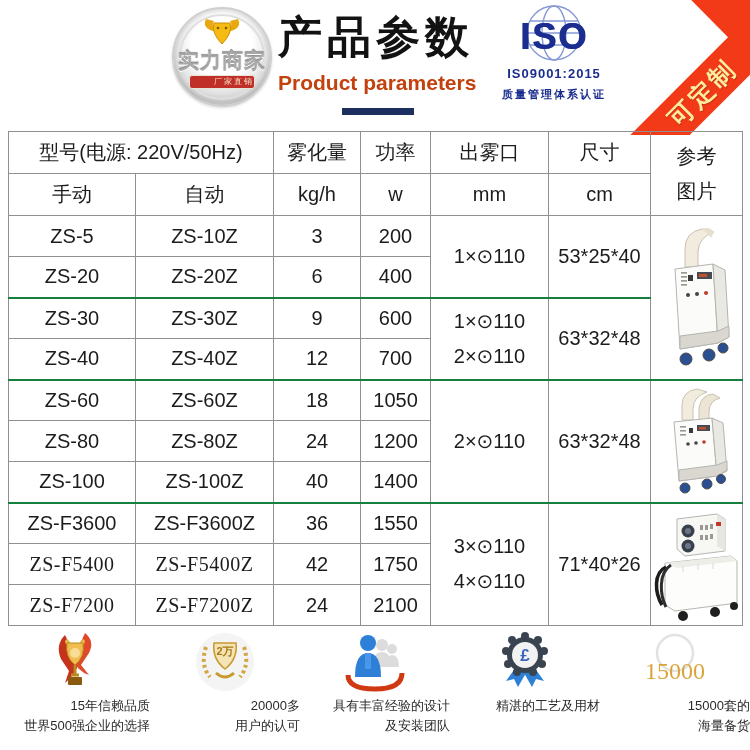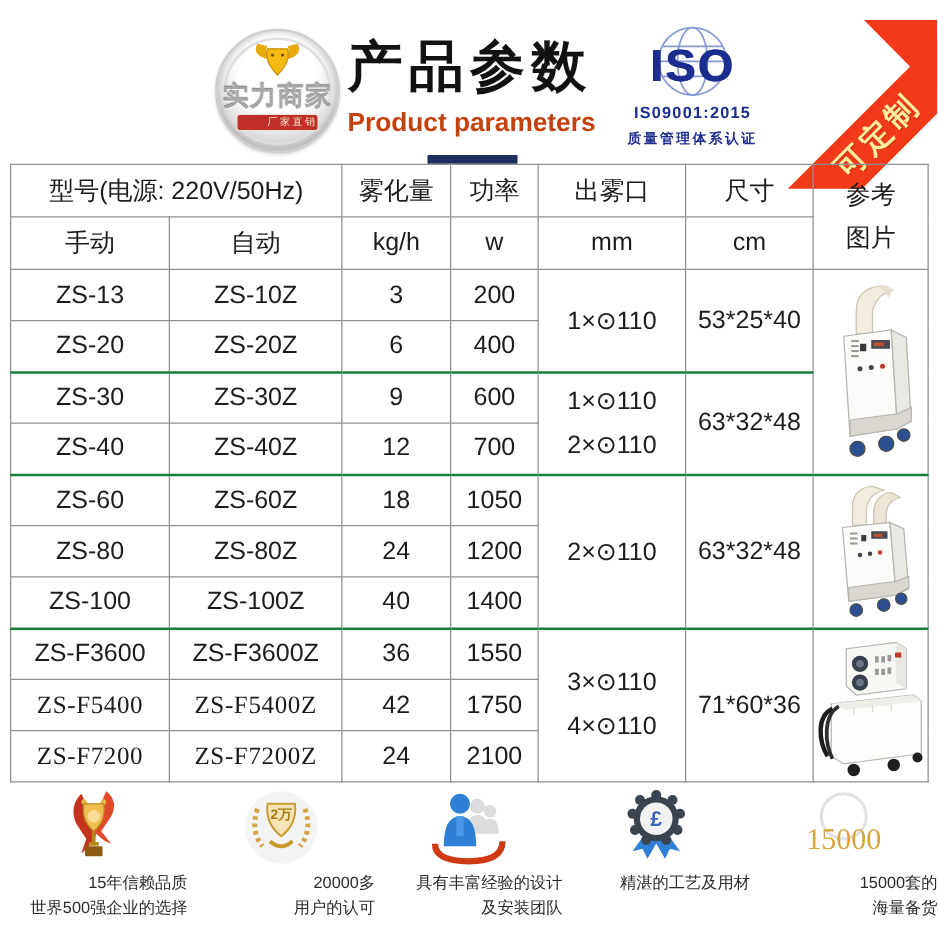--- a/index.html
+++ b/index.html
@@ -1,21 +1,21 @@
 <!DOCTYPE html>
 <html><head>
 <meta charset="utf-8">
 <style>
   * { margin:0; padding:0; box-sizing:border-box; }
   html,body { width:750px; background:#fff; }
   body { font-family:"Liberation Sans","DejaVu Sans",sans-serif; color:#1c1c1c; }
   .page { position:relative; width:750px; height:750px; background:#fff; overflow:hidden; }
 
   
-  .hdr { position:absolute; left:0; top:16px; width:750px; height:131px; }
+  .hdr { position:absolute; left:0; top:0; width:750px; height:131px; }
   .logo { position:absolute; left:172px; top:7px; width:100px; height:100px; border-radius:50%;
           background:radial-gradient(circle at 50% 38%, #ffffff 40%, #e3e3e3 62%, #c9c9c9 74%, #f2f2f2 85%);
           border:2px solid #cfcfcf; box-shadow:inset 0 0 6px rgba(0,0,0,.18), 0 1px 3px rgba(0,0,0,.15); }
   .logo-inner { position:absolute; inset:5px; border-radius:50%; border:2px solid #dedede; }
   .logo-bull { position:absolute; left:50%; top:9px; transform:translateX(-50%); }
   .logo-word { position:absolute; left:0; right:0; top:38px; text-align:center; font-size:21px; font-weight:bold;
                letter-spacing:1px; color:#a8a8a8; text-shadow:0 1px 0 #fff, 0 -1px 1px #7c7c7c; white-space:nowrap; }
   .logo-banner { position:absolute; left:50%; top:66px; transform:translateX(-50%); width:66px; height:14px;
                  background:#c03028; border:1px solid #e9e4da; border-radius:3px; color:#f4e6c8;
                  font-size:8px; line-height:12px; text-align:right; letter-spacing:2px; white-space:nowrap; }
@@ -134,21 +134,21 @@
     <tr class="hrow2">
       <td>手动</td>
       <td>自动</td>
       <td>kg/h</td>
       <td>w</td>
       <td>mm</td>
       <td>cm</td>
     </tr>
 
     <tr class="drow">
-      <td>ZS-13</td>
+      <td>ZS-5</td>
       <td>ZS-10Z</td>
       <td>3</td>
       <td>200</td>
       <td rowspan="2">1×⊙110</td>
       <td rowspan="2">53*25*40</td>
       <td rowspan="4" class="pic">
         <svg width="80" height="156" viewBox="0 0 80 156">
           <path d="M28 48 L28 30 Q28 13 45 10 L57 13 Q42 18 41 32 L41 48 Z" fill="#f2ecdf" stroke="#c9c2b0" stroke-width="1"></path>
           <path d="M45 10 Q52 7 57 13 L54 19 Q49 12 45 10 Z" fill="#e6dfcd"></path>
           <polygon points="18,50 56,45 61,124 23,130" fill="#fbfbf9" stroke="#b5b5b0"></polygon>
@@ -247,21 +247,21 @@
 
     <tr class="drow group-start">
       <td>ZS-F3600</td>
       <td>ZS-F3600Z</td>
       <td>36</td>
       <td>1550</td>
       <td rowspan="3" class="two-line">
         <div>3×⊙110</div>
         <div>4×⊙110</div>
       </td>
-      <td rowspan="3">71*60*36</td>
+      <td rowspan="3">71*40*26</td>
       <td rowspan="3" class="pic">
         <svg width="88" height="118" viewBox="0 0 88 118">
           <polygon points="24,14 64,9 72,14 72,46 32,51 24,44" fill="#f7f7f4" stroke="#b5b5b0"></polygon>
           <polygon points="64,9 72,14 72,46 64,41" fill="#e7e6e0"></polygon>
           <circle cx="35" cy="26" r="6.5" fill="#39404d"></circle>
               <circle cx="35" cy="26" r="3" fill="#6b7686"></circle>
           <circle cx="35" cy="41" r="6.5" fill="#39404d"></circle>
               <circle cx="35" cy="41" r="3" fill="#6b7686"></circle>
           <g fill="#9a9a92">
             <rect x="47" y="20" width="3" height="5"></rect>

